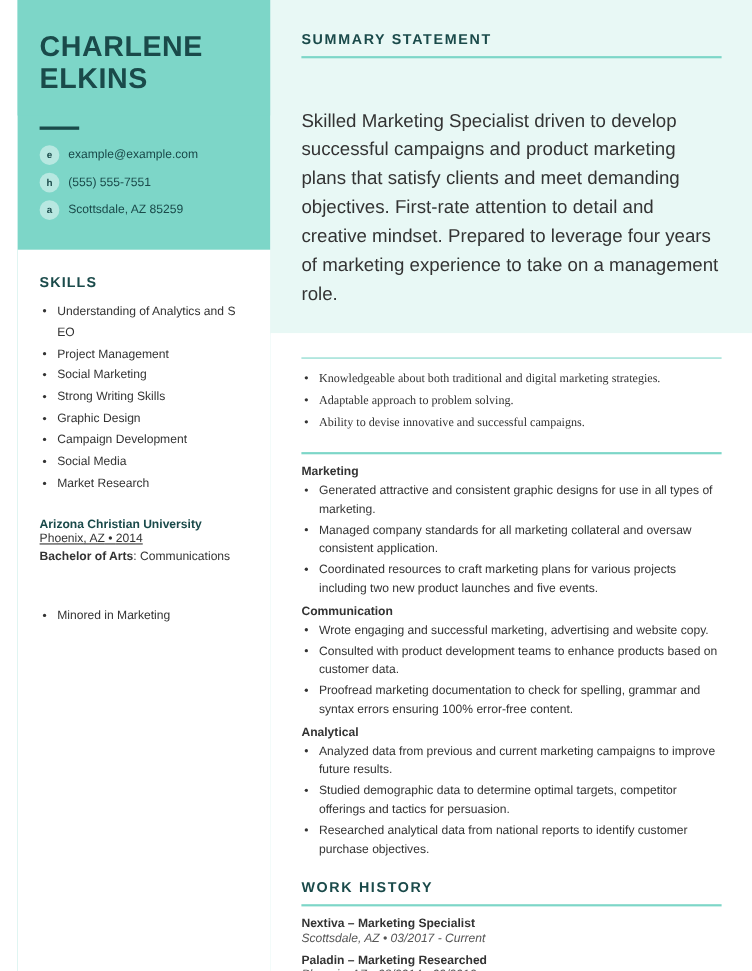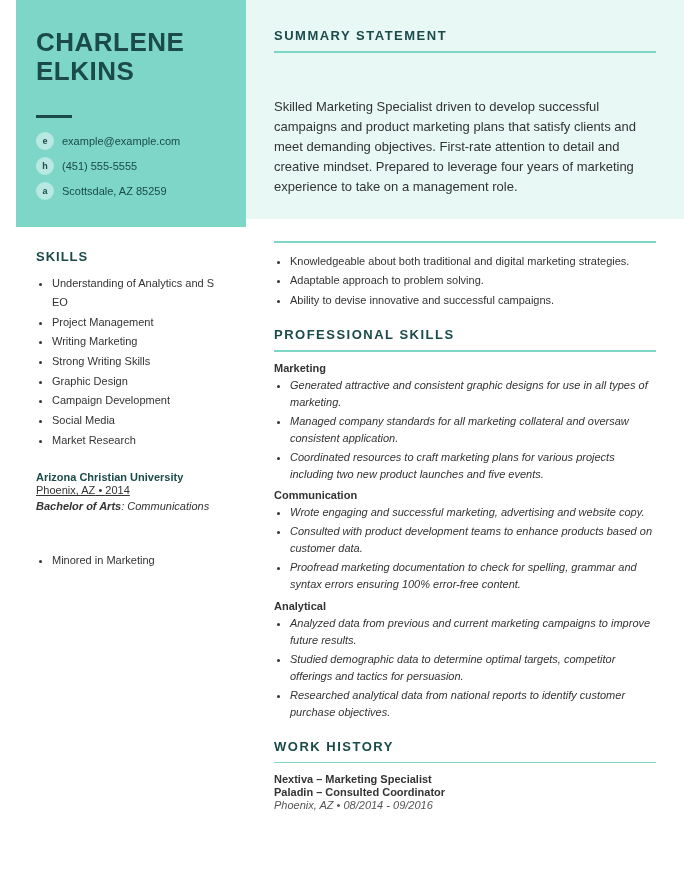--- a/index.html
+++ b/index.html
@@ -99,21 +99,20 @@
       color: #1a4a4a;
       margin-bottom: 1px;
     }
     .edu-location {
       font-size: 11px;
       color: #333;
       margin-bottom: 4px;
       text-decoration: underline;
     }
     .edu-degree {
-      font-style: italic;
       font-size: 11px;
       color: #333;
       margin-bottom: 4px;
     }
     .edu-minor {
       list-style: disc;
       padding-left: 16px;
       font-size: 11px;
       color: #333;
       margin-top: 42px;
@@ -144,53 +143,53 @@
       letter-spacing: 1.5px;
       margin-bottom: 8px;
     }
     .section-divider {
       width: 100%;
       height: 1.5px;
       background: #7dd6c8;
       margin-bottom: 10px;
     }
     .summary-text {
-      font-size: 13px;
+      font-size: 17px;
       color: #333;
       line-height: 1.55;
       margin-top: 44px;
     }
     .qual-list {
       list-style: disc;
       padding-left: 16px;
       font-size: 11px;
       color: #333;
       line-height: 1.6;
       margin-bottom: 2px;
     }
     .qual-list li {
       margin-bottom: 2px;
+      font-family: Liberation Serif, serif;
     }
     .prof-skills-section {
       margin-top: 18px;
     }
     .skill-group-title {
       font-weight: 900;
       font-size: 11px;
       color: #333;
       margin-bottom: 3px;
     }
     .skill-group-list {
       list-style: disc;
       padding-left: 16px;
       font-size: 11px;
       color: #333;
       line-height: 1.55;
       margin-bottom: 6px;
-      font-style: italic;
     }
     .skill-group-list li {
       margin-bottom: 2px;
     }
     .work-history-section {
       margin-top: 18px;
     }
     .job-title {
       font-weight: 900;
       font-size: 11px;
@@ -221,36 +220,36 @@
       <div class="contact-item">
         <div class="contact-icon">
           <span>e</span>
         </div>
         <span>example@example.com</span>
       </div>
       <div class="contact-item">
         <div class="contact-icon">
           <span>h</span>
         </div>
-        <span>(451) 555-5555</span>
+        <span>(555) 555-7551</span>
       </div>
       <div class="contact-item">
         <div class="contact-icon">
           <span>a</span>
         </div>
         <span>Scottsdale, AZ 85259</span>
       </div>
     </div>
 
     <div class="sidebar-lower">
       <div class="sidebar-section-title">SKILLS</div>
       <ul class="skills-list">
       <li>Understanding of Analytics and S EO</li>
           <li>Project Management</li>
-          <li>Writing Marketing</li>
+          <li>Social Marketing</li>
           <li>Strong Writing Skills</li>
           <li>Graphic Design</li>
           <li>Campaign Development</li>
           <li>Social Media</li>
           <li>Market Research</li>
         </ul>
 
       <div class="education-section">
         <div class="edu-school">Arizona Christian University</div>
         <div class="edu-location">
@@ -278,21 +277,20 @@
       <div>
         <div class="section-divider"></div>
         <ul class="qual-list">
         <li>Knowledgeable about both traditional and digital marketing strategies.</li>
             <li>Adaptable approach to problem solving.</li>
             <li>Ability to devise innovative and successful campaigns.</li>
           </ul>
       </div>
 
       <div class="prof-skills-section">
-        <div class="section-title">PROFESSIONAL SKILLS</div>
         <div class="section-divider"></div>
         <div class="skill-groups-container">
         <div class="skill-group-title">Marketing</div>
             <ul class="skill-group-list">
               <li>Generated attractive and consistent graphic designs for use in all types of marketing.</li>
               <li>Managed company standards for all marketing collateral and oversaw consistent application.</li>
               <li>Coordinated resources to craft marketing plans for various projects including two new product launches and five events.</li>
             </ul>
             <div class="skill-group-title">Communication</div>
             <ul class="skill-group-list">
@@ -307,19 +305,20 @@
               <li>Researched analytical data from national reports to identify customer purchase objectives.</li>
             </ul>
           </div>
       </div>
 
       <div class="work-history-section">
         <div class="section-title">WORK HISTORY</div>
         <div class="section-divider"></div>
         <div class="jobs-container">
         <div class="job-title">Nextiva – Marketing Specialist</div>
-            <div class="job-title">Paladin – Consulted Coordinator</div>
+            <div class="job-location">Scottsdale, AZ • 03/2017 - Current</div>
+            <div class="job-title">Paladin – Marketing Researched</div>
             <div class="job-location">Phoenix, AZ • 08/2014 - 09/2016</div>
           </div>
       </div>
     </div>
   </div>
 </div>
 
 </body></html>

